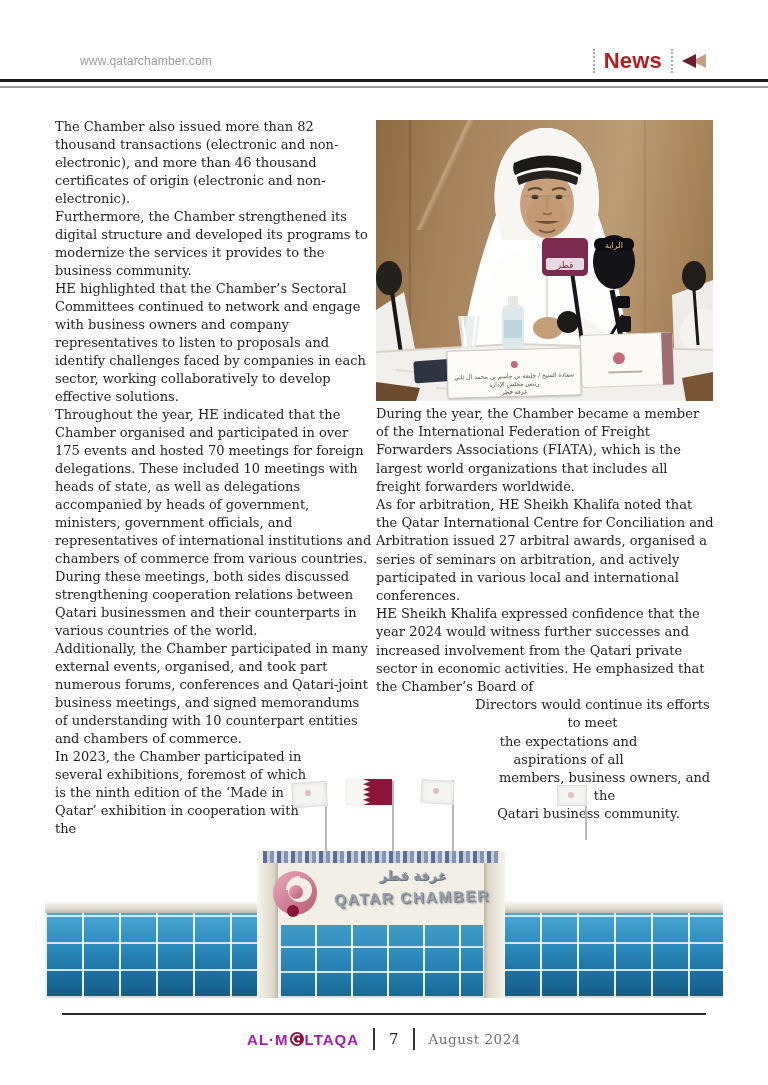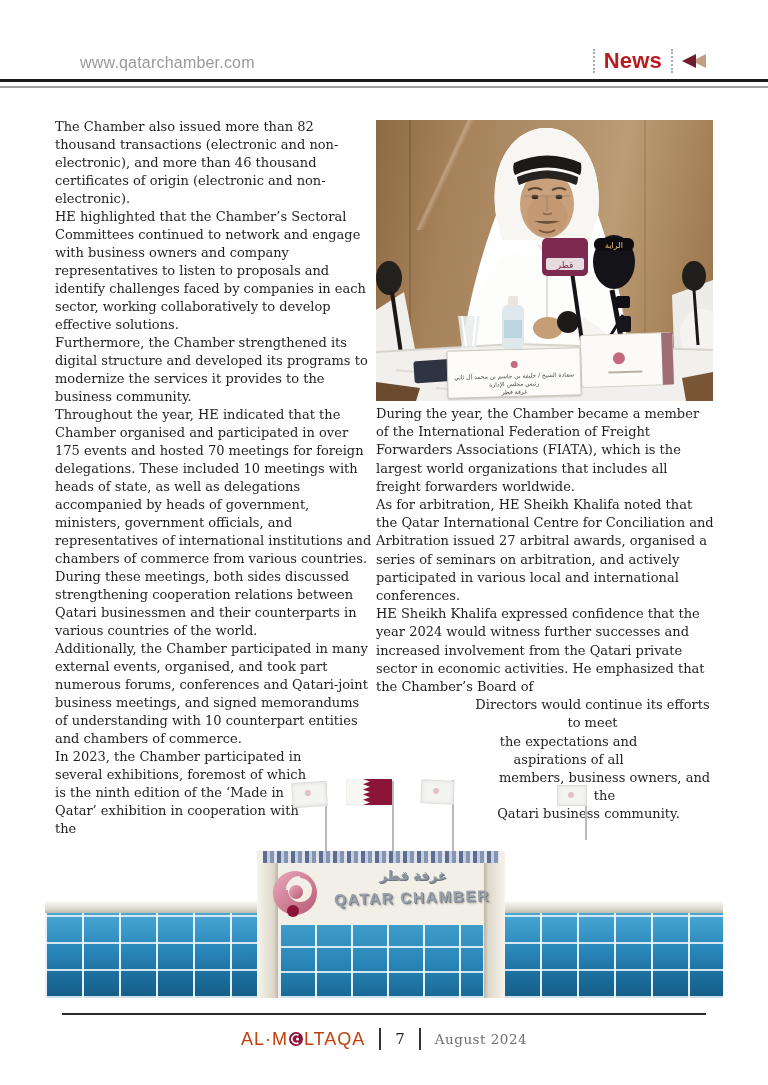--- a/index.html
+++ b/index.html
@@ -9,21 +9,21 @@
     margin:0 auto;
     background:#ffffff;
     overflow:hidden;
     font-family:"DejaVu Serif", serif;
     color:#1f1f1f;
   }
   
   .header-url{
     position:absolute;left:80px;top:54px;
     font-family:"Liberation Sans",sans-serif;
-    font-size:16px;color:#9a9a9a;letter-spacing:.2px;
+    font-size:12px;color:#9a9a9a;letter-spacing:.2px;
   }
   .header-right{
     position:absolute;right:60px;top:48px;height:26px;
     display:flex;align-items:center;gap:9px;
   }
   .dotted-sep{width:0;height:24px;border-left:2px dotted #aaa;}
   .news-label{
     font-family:"Liberation Sans",sans-serif;
     font-weight:bold;font-size:22px;color:#b91c1c;letter-spacing:.2px;
   }
@@ -102,22 +102,22 @@
     transform:rotate(-1.5deg);
   }
   .qc-logo{position:absolute;left:12px;top:16px;}
 
   
   .footer-rule{position:absolute;left:62px;top:1013px;width:644px;height:2px;background:#2a2a2a;}
   .footer{
     position:absolute;left:0;top:1028px;width:768px;
     display:flex;align-items:center;justify-content:center;gap:14px;
   }
-  .brand{font-family:"Liberation Sans",sans-serif;font-weight:normal;font-size:18px;
-    color:#c2410c;letter-spacing:1px;display:flex;align-items:center;}
+  .brand{font-family:"Liberation Sans",sans-serif;font-weight:bold;font-size:15px;
+    color:#a21caf;letter-spacing:1px;display:flex;align-items:center;}
   .brand svg{margin:0 1px;}
   .foot-bar{width:2px;height:22px;background:#333;}
   .page-num{font-size:15px;color:#222;}
   .issue-date{font-size:13.5px;color:#6f6f6f;letter-spacing:.5px;}
 </style>
 </head>
 <body>
 
 <div class="page">
 
@@ -129,22 +129,22 @@
     <div class="arrow-pair">
       <div class="tri tan"></div>
         <div class="tri maroon"></div>
     </div>
   </div>
   <div class="header-rule"></div>
   <div class="header-rule2"></div>
 
   <div class="col left-col">
     <p>The Chamber also issued more than 82 thousand transactions (electronic and non-electronic), and more than 46 thousand certificates of origin (electronic and non-electronic).</p>
+    <p>Furthermore, the Chamber strengthened its digital structure and developed its programs to modernize the services it provides to the business community.</p>
     <p>HE highlighted that the Chamber’s Sectoral Committees continued to network and engage with business owners and company representatives to listen to proposals and identify challenges faced by companies in each sector, working collaboratively to develop effective solutions.</p>
-    <p>Furthermore, the Chamber strengthened its digital structure and developed its programs to modernize the services it provides to the business community.</p>
     <p>Throughout the year, HE indicated that the Chamber organised and participated in over 175 events and hosted 70 meetings for foreign delegations. These included 10 meetings with heads of state, as well as delegations accompanied by heads of government, ministers, government officials, and representatives of international institutions and chambers of commerce from various countries. During these meetings, both sides discussed strengthening cooperation relations between Qatari businessmen and their counterparts in various countries of the world.</p>
     <p>Additionally, the Chamber participated in many external events, organised, and took part numerous forums, conferences and Qatari-joint business meetings, and signed memorandums of understanding with 10 counterpart entities and chambers of commerce.</p>
     <p class="narrow">In 2023, the Chamber participated in several exhibitions, foremost of which is the ninth edition of the ‘Made in Qatar’ exhibition in cooperation with the</p>
   </div>
 
   <div class="press-photo">
     <div class="diag"></div>
     <div class="seam" style="left:33px;"></div>
     <div class="seam" style="left:268px;opacity:.5;"></div>
     <svg width="337" height="281" viewBox="0 0 337 281">

